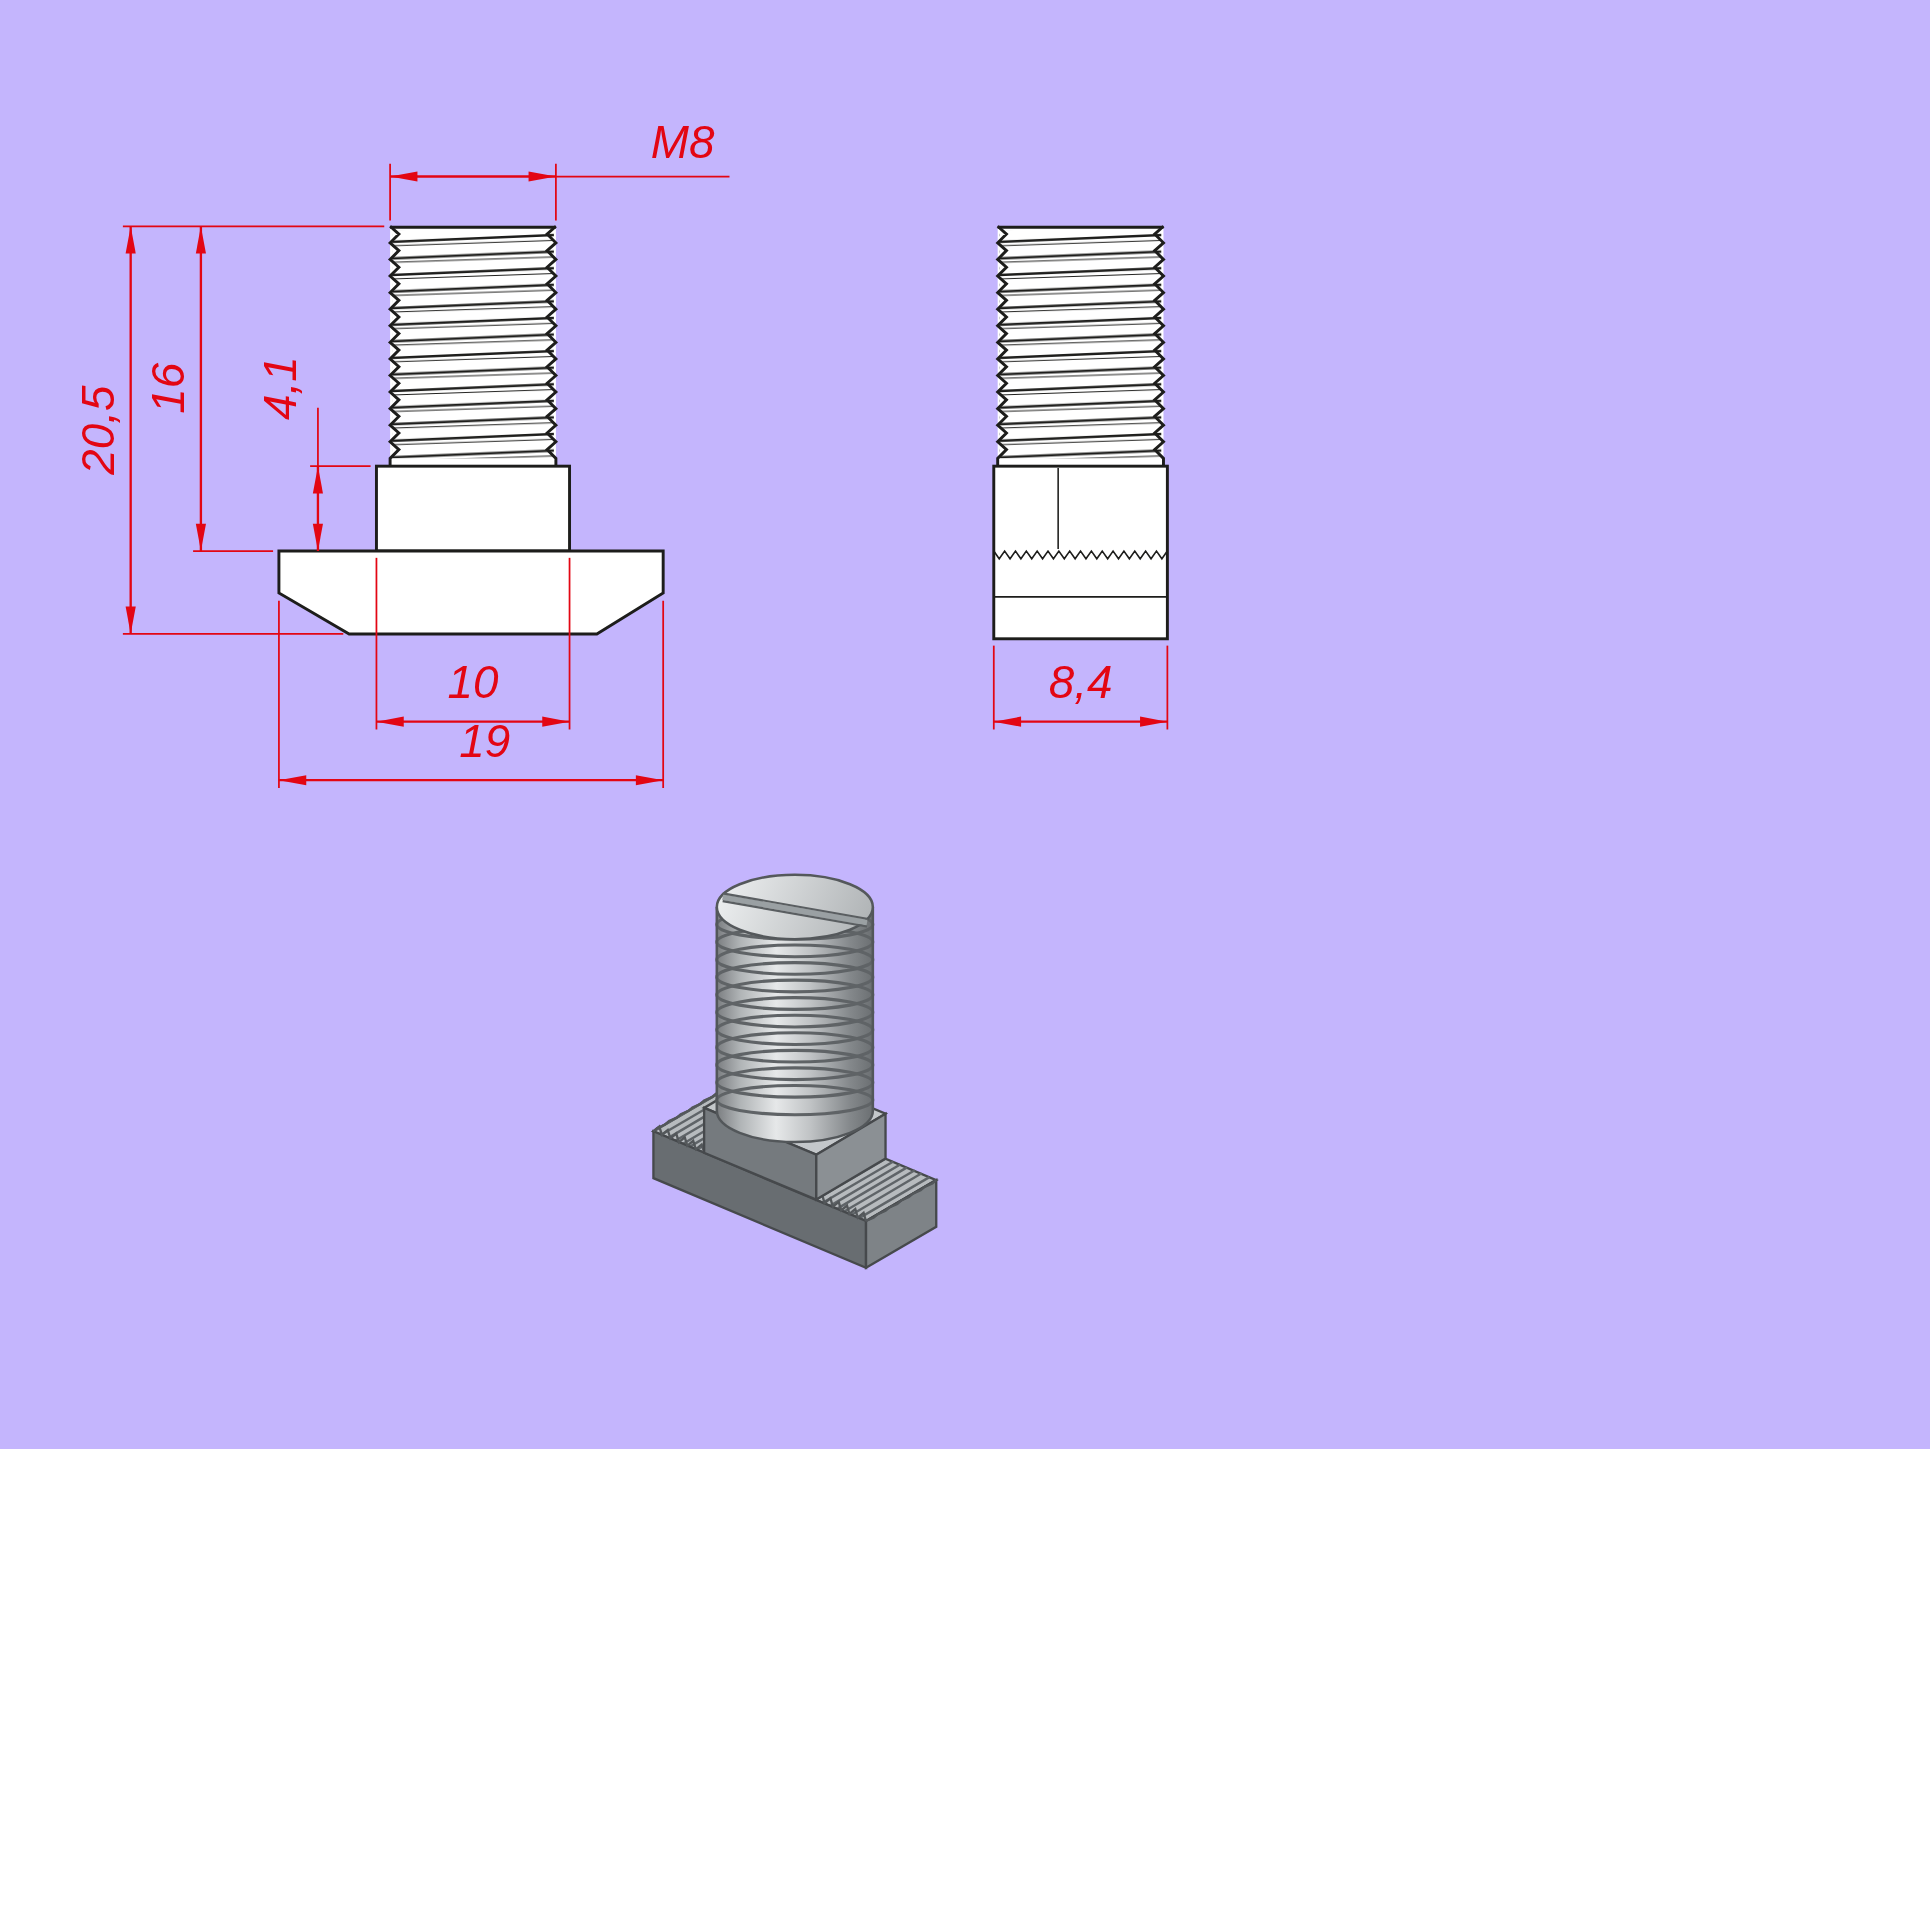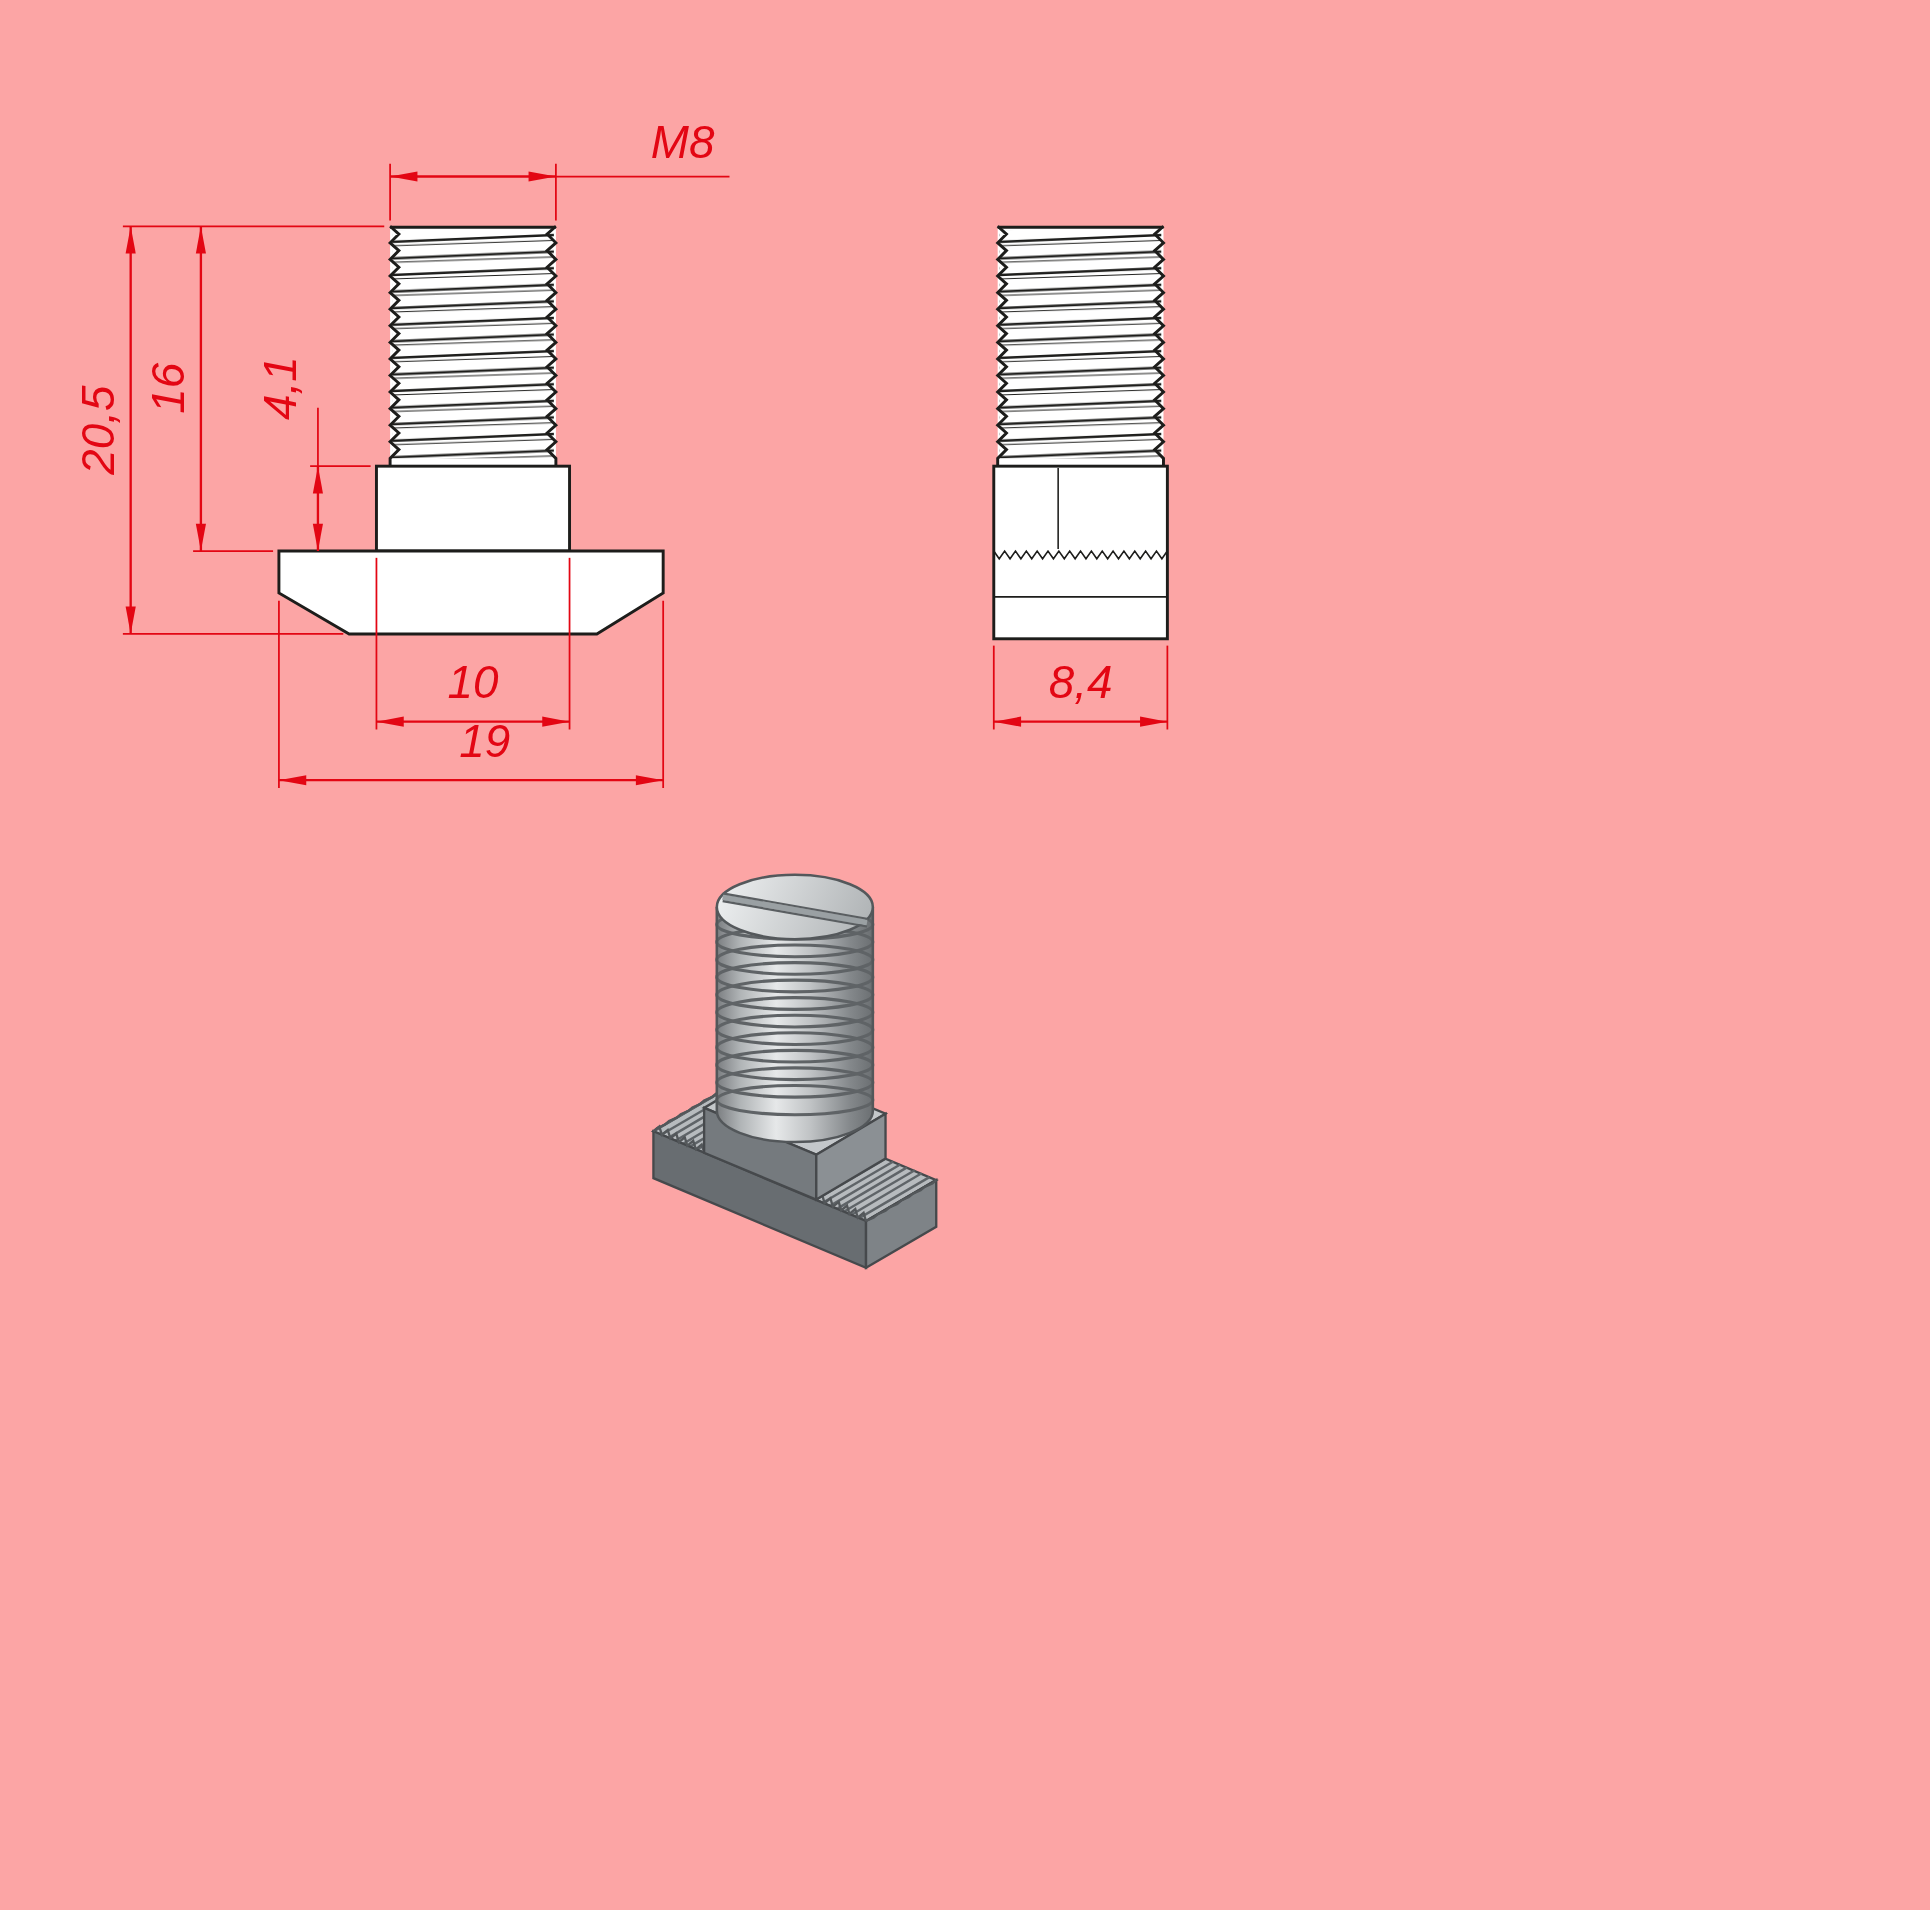--- a/index.html
+++ b/index.html
@@ -1,17 +1,17 @@
 <!DOCTYPE html>
 <html><head>
 <meta charset="utf-8">
 <title>Drawing</title>
 <style>
   html,body{margin:0;padding:0;background:#ffffff;}
-  .canvas{width:1931px;height:1910px;position:relative;background:#fca5a5;overflow:hidden;}
+  .canvas{width:1931px;height:1449px;position:relative;background:#c4b5fd;overflow:hidden;}
   svg{display:block;}
   .geo{stroke:#1d1d1b;stroke-width:3;fill:none;stroke-linejoin:miter;stroke-linecap:butt;}
   .geof{stroke:#1d1d1b;stroke-width:3;fill:#ffffff;stroke-linejoin:miter;}
   .thin{stroke:#1d1d1b;stroke-width:1.6;fill:none;}
   .red{stroke:#e30613;stroke-width:2.4;fill:none;}
   .rede{stroke:#e30613;stroke-width:1.8;fill:none;}
   .dim-text{fill:#e30613;font-family:"Liberation Sans",sans-serif;font-style:italic;font-size:47px;font-weight:400;}
   .iso-line{stroke:#53575a;stroke-width:2.4;fill:none;}
 </style>
 </head>

